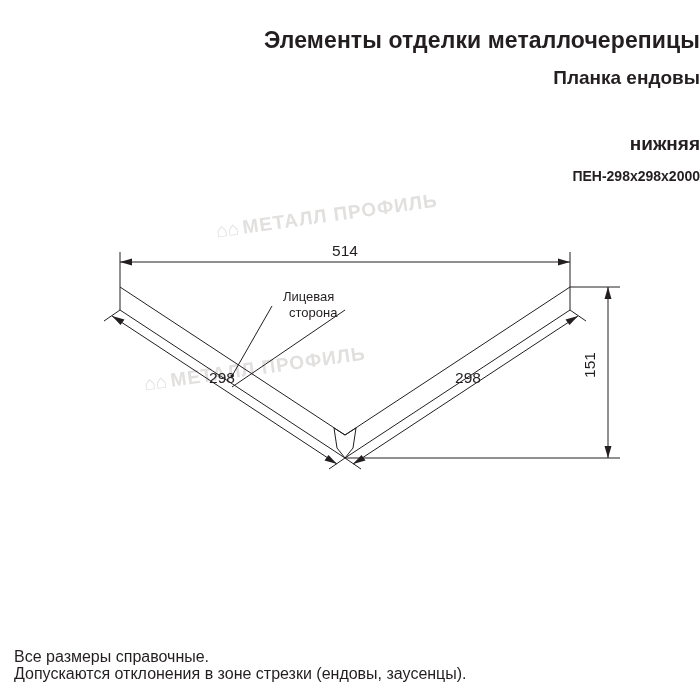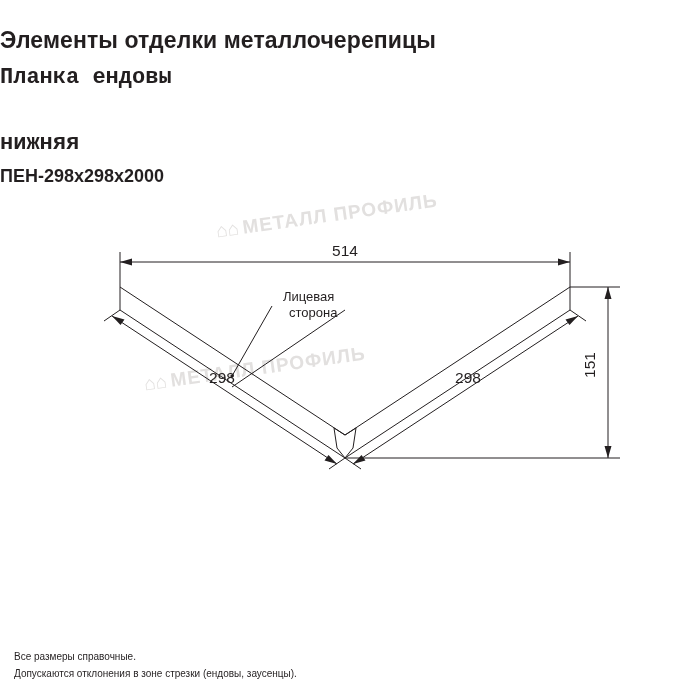--- a/index.html
+++ b/index.html
@@ -17,61 +17,60 @@
   }
   .page {
     position: absolute;
     inset: 0;
   }
   .title-block {
     position: absolute;
     top: 26px;
     left: 0;
     width: 700px;
-    text-align: left;
+    text-align: right;
   }
   .main-title {
     font-size: 23px;
     font-weight: bold;
     letter-spacing: 0.1px;
     line-height: 28px;
     white-space: nowrap;
   }
   .sub-title {
     margin-top: 13px;
-    font-size: 22px;
+    font-size: 19px;
     font-weight: bold;
     line-height: 22px;
-    font-family: Liberation Mono, monospace;
   }
   .sub-title .l2 {
     display: block;
     margin-top: 44px;
   }
   .code-title {
     margin-top: 11px;
-    font-size: 18px;
+    font-size: 14px;
     font-weight: bold;
     line-height: 21px;
   }
   .drawing {
     position: absolute;
     top: 180px;
     left: 0;
     width: 700px;
     height: 340px;
   }
   .drawing svg {
     display: block;
   }
   .footnotes {
     position: absolute;
     left: 14px;
     bottom: 18px;
-    font-size: 10px;
+    font-size: 16px;
     line-height: 17px;
     color: #231f20;
   }
   .footnotes div {
     white-space: nowrap;
   }
   .wm {
     position: absolute;
     font-family: "Liberation Sans", sans-serif;
     font-weight: bold;

